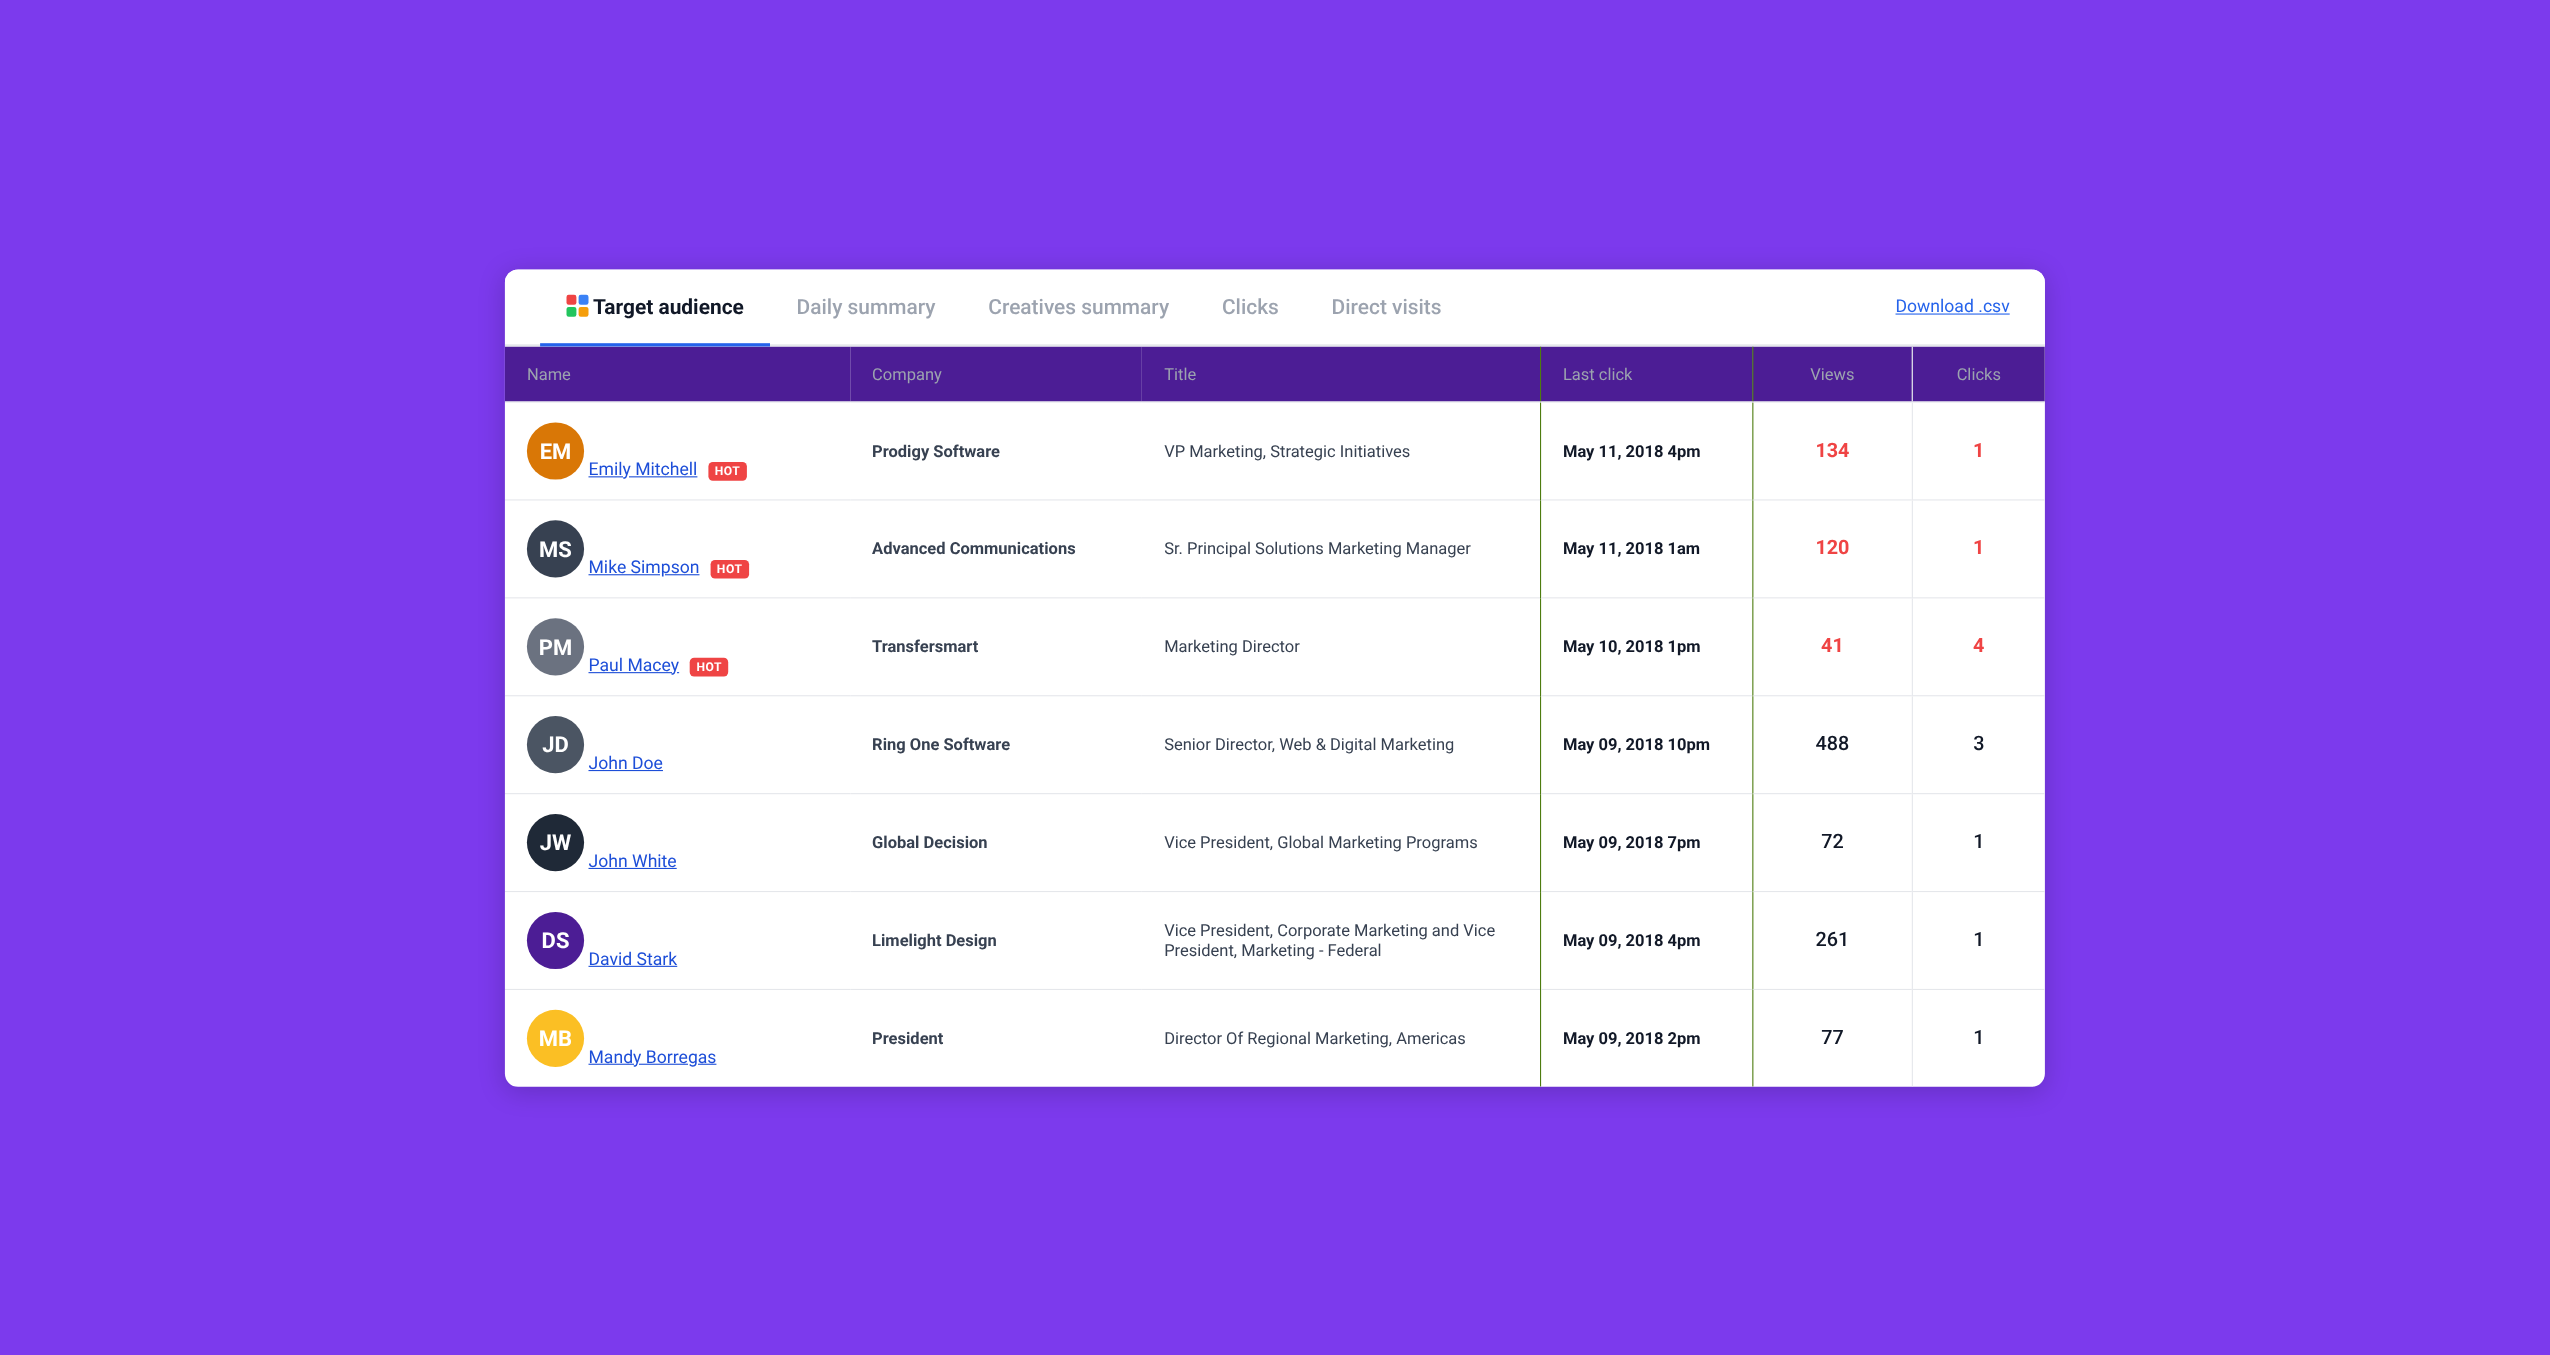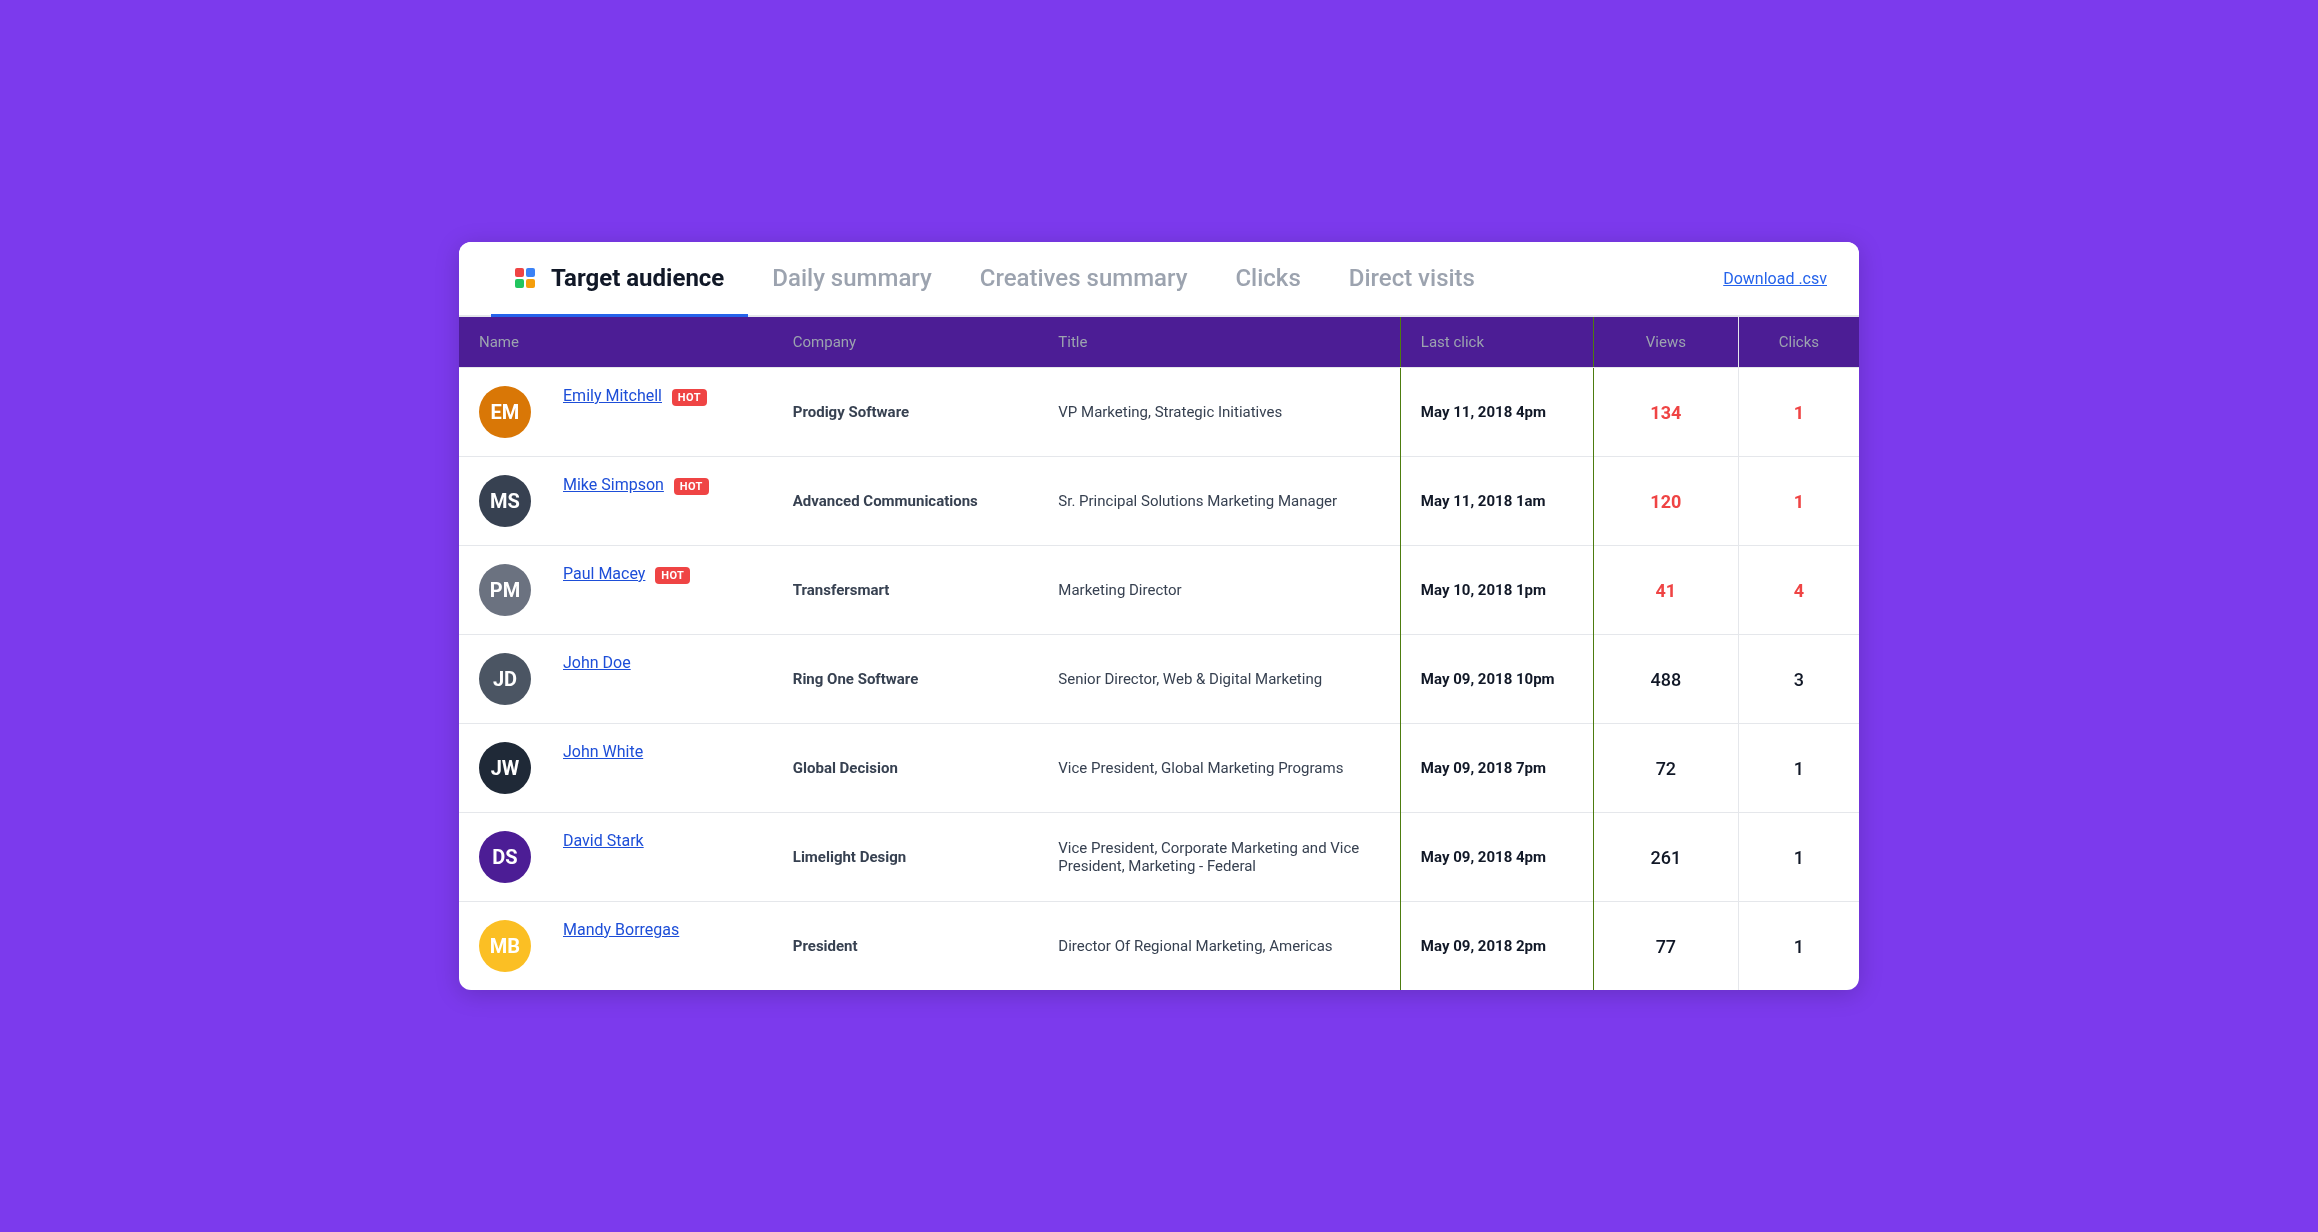--- a/index.html
+++ b/index.html
@@ -24,25 +24,25 @@
     .tabs {
       display: flex;
       align-items: center;
       padding: 0 32px;
       border-bottom: 2px solid #e5e7eb;
       background: #fff;
     }
     .tab-item {
       display: flex;
       align-items: center;
-      gap: 16px;
+      gap: 4px;
       padding: 22px 24px;
       cursor: pointer;
       color: #9ca3af;
-      font-size: 24px;
+      font-size: 19px;
       font-weight: 500;
       border-bottom: 3px solid transparent;
       margin-bottom: -2px;
       white-space: nowrap;
       text-decoration: none;
     }
     .tab-item.active {
       color: #111827;
       border-bottom: 3px solid #2563eb;
       font-weight: 700;
@@ -89,22 +89,22 @@
       border-bottom: none;
     }
     tbody td {
       padding: 18px 20px;
       font-size: 15px;
       color: #374151;
       vertical-align: middle;
     }
     .name-cell {
       display: flex;
-      align-items: flex-start;
-      gap: 32px;
+      align-items: flex-end;
+      gap: 4px;
     }
     .avatar {
       width: 52px;
       height: 52px;
       border-radius: 50%;
       overflow: hidden;
       flex-shrink: 0;
       background: #d1d5db;
       display: flex;
       align-items: center;

